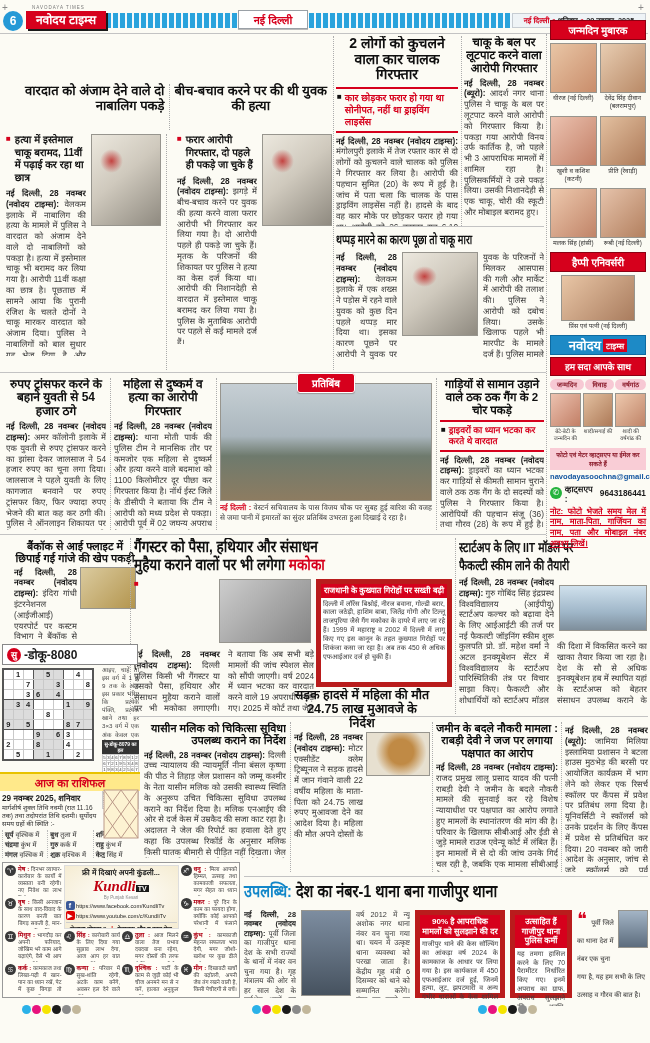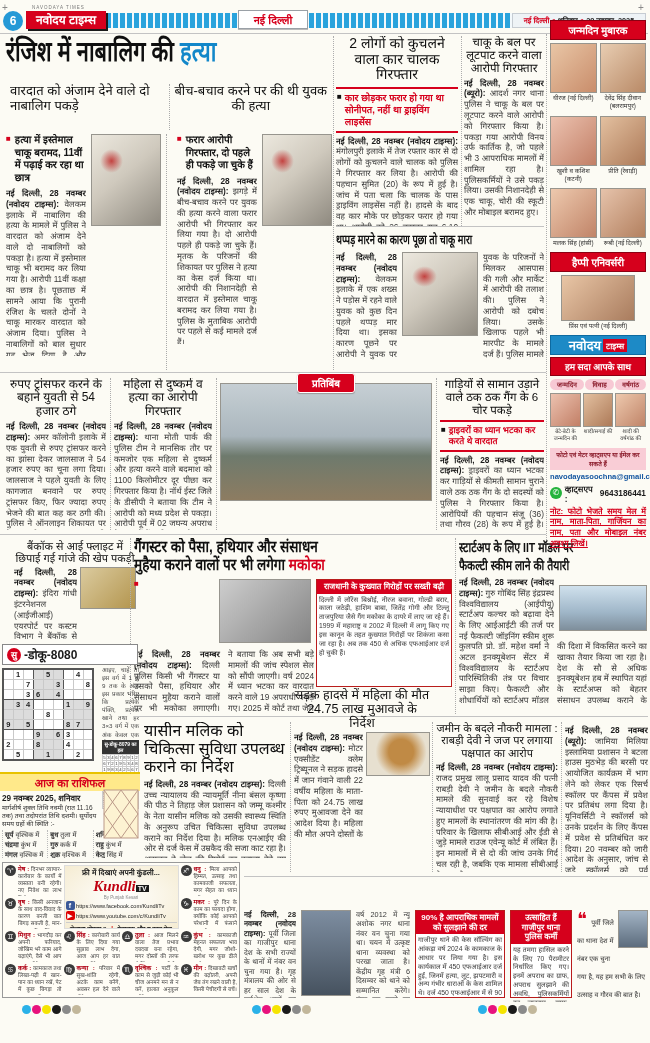--- a/index.html
+++ b/index.html
@@ -1,20 +1,20 @@
 <!DOCTYPE html>
 <html><head>
 <meta charset="utf-8">
 <style>
   *{margin:0;padding:0;box-sizing:border-box}
   html,body{background:#9a9a9a}
   .sheet{position:relative;width:650px;height:1043px;margin:0 auto;background:#fcfbf4;
     font-family:"Liberation Sans","DejaVu Sans",sans-serif;color:#1c1c1c;overflow:hidden}
   .abs{position:absolute}
-  .hl{font-weight:normal;color:#0f0f0f;line-height:1.12}
+  .hl{font-weight:bold;color:#0f0f0f;line-height:1.12}
   .sqz{display:inline-block;white-space:nowrap;transform-origin:0 0}
   .s72{transform:scaleX(.72)}.s78{transform:scaleX(.78)}.s85{transform:scaleX(.85)}
   .bt{font-size:8.3px;line-height:1.3;color:#3a3a3a;text-align:justify;overflow:hidden}
   .dl{font-weight:bold;color:#1c1c1c}
   .red{color:#d6001c}.blue{color:#1287c9}
   .rsq{color:#d6001c;font-size:8px;margin-right:2px}
   .bullet{display:flex;gap:2px;font-weight:bold;font-size:10px;line-height:1.25;color:#141414}
   .rule-h{position:absolute;border-top:1px solid #c3c3c3}
   .rule-v{position:absolute;border-left:1px dotted #adadad}
   .ph{border:1px solid #97958e}
@@ -30,21 +30,21 @@
   .ph-officer{background:linear-gradient(#a3b4c5,#5c6c7d)}
   .side-title{background:#d6001c;color:#fff;font-weight:bold;font-size:10px;text-align:center;
     padding:2px 0;border:1px solid #8c0012}
   .bd-grid{display:grid;grid-template-columns:1fr 1fr;gap:3px;margin-top:3px}
   .bd-ph{height:50px}
   .bd-cap{font-size:6.3px;text-align:center;color:#333;line-height:1.25;padding:1px 0 3px}
   .pill{background:#f7c9d4;color:#8a1a2a;font-weight:bold;font-size:6.6px;padding:1px 7px;border-radius:7px}
   .inset-red{display:flex;gap:3px;font-weight:bold;font-size:9.5px;line-height:1.25;color:#d6001c;
     border-top:2px solid #d6001c;border-bottom:2px solid #d6001c;padding:3px 1px;margin:3px 0}
   .inset-red .sq{color:#111;font-size:8px}
-  .news-redbox{border:1px solid #b91c1c;background:#fff}
+  .news-redbox{border:5px solid #b91c1c;background:#fff}
   .news-redbox .t{background:#d6001c;color:#fff;font-weight:bold;font-size:8px;line-height:1.2;
     text-align:center;padding:2px}
   .news-redbox .b{font-size:6.8px;line-height:1.3;color:#3a3a3a;text-align:justify;padding:2px;overflow:hidden}
   table.sudo{border-collapse:collapse;background:#fff;border:2px solid #555}
   table.sudo td{width:10px;height:10px;border:1px solid #c9c9c9;font-size:7.5px;font-weight:bold;
     text-align:center;color:#222}
   table.sudo td.sh{background:#dcdcdc}
   table.sudo td.vr{border-right:1.6px solid #555}
   table.sudo td.hb{border-bottom:1.6px solid #555}
   table.mini{border-collapse:collapse;background:#fff;border:1px solid #777}
@@ -74,27 +74,22 @@
   <div class="abs" style="left:238px;top:10px;width:70px;height:19px;background:#fff;border:1px solid #9aa0a6;box-shadow:0 1px 0 #bbb;color:#d6001c;font-weight:bold;font-size:11px;text-align:center;line-height:19px">नई दिल्ली</div>
   <div class="abs" style="right:4px;top:13px;width:134px;height:15px;background:#eef3f6;border:1px solid #c6ccd2;font-size:7.3px;font-weight:bold;text-align:center;line-height:13px">
     <span class="red">नई दिल्ली</span>
     <span class="red">●</span>
     <span>शनिवार</span>
     <span class="red">●</span>
     <span>29 नवम्बर, 2025</span>
   </div>
   <div class="rule-h" style="left:0;top:33px;width:648px"></div>
 
-  <div class="abs" style="left:6px;top:36px;width:326px;height:44px">
-    <span class="hl sqz s78" style="font-size:28px;font-weight:900">
-      <span>रंजिश में नाबालिग की </span><span class="blue">हत्या</span>
-    </span>
-  </div>
   <div class="abs" style="left:6px;top:84px;width:326px;height:46px;display:flex">
-    <div class="hl" style="flex:1;font-size:13px;text-align:left;padding:0 4px;border-right:1px dotted #aaa">वारदात को अंजाम देने वाले दो नाबालिग पकड़े</div>
+    <div class="hl" style="flex:1;font-size:13px;text-align:right;padding:0 4px;border-right:1px dotted #aaa">वारदात को अंजाम देने वाले दो नाबालिग पकड़े</div>
     <div class="hl" style="flex:1;font-size:13px;text-align:center;padding:0 4px">बीच-बचाव करने पर की थी युवक की हत्या</div>
   </div>
   <div class="abs" style="left:6px;top:134px;width:326px;height:236px;display:flex;gap:10px">
     <div style="flex:1;border-right:1px dotted #aaa;padding-right:5px;overflow:hidden">
       <div class="ph ph-ill" style="float:right;width:70px;height:92px;margin:0 0 4px 5px"></div>
       <div class="bullet">
           <span class="rsq">■</span>
           <span>हत्या में इस्तेमाल चाकू बरामद, 11वीं में पढ़ाई कर रहा था छात्र</span>
         </div>
       <p class="bt" style="margin-top:4px;height:168px"><span class="dl">नई दिल्ली, 28 नवम्बर (नवोदय टाइम्स):</span> <span>वेलकम इलाके में नाबालिग की हत्या के मामले में पुलिस ने वारदात को अंजाम देने वाले दो नाबालिगों को पकड़ा है। हत्या में इस्तेमाल चाकू भी बरामद कर लिया गया है। आरोपी 11वीं कक्षा का छात्र है। पूछताछ में सामने आया कि पुरानी रंजिश के चलते दोनों ने चाकू मारकर वारदात को अंजाम दिया। पुलिस ने नाबालिगों को बाल सुधार गृह भेज दिया है और मामले की आगे की जांच जारी है।</span></p>
@@ -142,24 +137,25 @@
   </div>
   <div class="rule-v" style="left:110px;top:378px;height:152px"></div>
   <div class="abs" style="left:114px;top:378px;width:98px;height:152px;overflow:hidden">
     <div class="hl" style="font-size:12px;text-align:center">महिला से दुष्कर्म व हत्या का आरोपी गिरफ्तार</div>
     <p class="bt" style="margin-top:3px"><span class="dl">नई दिल्ली, 28 नवम्बर (नवोदय टाइम्स):</span> <span>थाना मोती पार्क की पुलिस टीम ने मानसिक तौर पर कमजोर एक महिला से दुष्कर्म और हत्या करने वाले बदमाश को 1100 किलोमीटर दूर पीछा कर गिरफ्तार किया है। नॉर्थ ईस्ट जिले के डीसीपी ने बताया कि टीम ने आरोपी को मध्य प्रदेश से पकड़ा। आरोपी पूर्व में 02 जघन्य अपराध के मामलों में शामिल रहा है।</span></p>
   </div>
   <div class="rule-v" style="left:216px;top:378px;height:152px"></div>
   <div class="abs" style="left:220px;top:376px;width:212px;height:156px">
     <div class="abs" style="left:50%;top:-3px;transform:translateX(-50%);background:#d6001c;color:#fff;font-weight:bold;font-size:10px;padding:2px 14px;border-radius:3px;border:1px solid #fff;box-shadow:0 1px 1px #999;z-index:2">प्रतिबिंब</div>
     <div class="ph ph-pond" style="width:212px;height:118px;margin-top:7px"></div>
+    <p class="bt" style="font-size:7.4px;margin-top:2px"><span class="red dl">नई दिल्ली :</span> <span>वेस्टर्न सचिवालय के पास विजय चौक पर सुबह हुई बारिश की वजह से जमा पानी में इमारतों का सुंदर प्रतिबिंब उभरता हुआ दिखाई दे रहा है।</span></p>
   </div>
   <div class="rule-v" style="left:436px;top:378px;height:152px"></div>
   <div class="abs" style="left:440px;top:378px;width:104px;height:152px;overflow:hidden">
-    <div class="hl" style="font-size:11.5px;text-align:center">गाड़ियों से सामान उड़ाने वाले ठक ठक गैंग के 6 चोर पकड़े</div>
+    <div class="hl" style="font-size:11.5px;text-align:center">गाड़ियों से सामान उड़ाने वाले ठक ठक गैंग के 2 चोर पकड़े</div>
     <div class="inset-red" style="font-size:8.8px">
         <span class="sq">■</span>
         <span>ड्राइवरों का ध्यान भटका कर करते थे वारदात</span>
       </div>
     <p class="bt"><span class="dl">नई दिल्ली, 28 नवम्बर (नवोदय टाइम्स):</span> <span>ड्राइवरों का ध्यान भटका कर गाड़ियों से कीमती सामान चुराने वाले ठक ठक गैंग के दो सदस्यों को पुलिस ने गिरफ्तार किया है। आरोपियों की पहचान संजू (36) तथा गौरव (28) के रूप में हुई है। इनके पास से लैपटॉप, आधार कार्ड, क्रेडिट-डेबिट कार्ड और मोबाइल बरामद हुए हैं। दोनों पर पहले से 13 मामले दर्ज हैं।</span></p>
   </div>
   <div class="rule-h" style="left:0;top:534px;width:546px"></div>
 
   <div class="abs" style="left:14px;top:540px;width:122px;height:100px;overflow:hidden">
     <div class="hl" style="font-size:11px;text-align:center">बैंकॉक से आई फ्लाइट में छिपाई गई गांजे की खेप पकड़ी</div>
@@ -441,21 +437,21 @@
     <svg class="abs" style="right:1px;top:15px" width="36" height="50" viewBox="0 0 36 50">
       <rect x="1" y="1" width="34" height="48" fill="#fdf3d2" stroke="#b98" stroke-width="1"></rect>
       <line x1="1" y1="1" x2="35" y2="49" stroke="#b98"></line>
         <line x1="35" y1="1" x2="1" y2="49" stroke="#b98"></line>
       <polygon points="18,1 35,25 18,49 1,25" fill="none" stroke="#b98"></polygon>
     </svg>
   </div>
 
   <div class="rule-h" style="left:134px;top:716px;width:514px"></div>
   <div class="abs" style="left:144px;top:722px;width:142px;height:136px;overflow:hidden">
-    <div class="hl" style="font-size:16px;text-align:left">यासीन मलिक को चिकित्सा सुविधा उपलब्ध कराने का निर्देश</div>
+    <div class="hl" style="font-size:11px;text-align:right">यासीन मलिक को चिकित्सा सुविधा उपलब्ध कराने का निर्देश</div>
     <p class="bt" style="margin-top:3px"><span class="dl">नई दिल्ली, 28 नवम्बर (नवोदय टाइम्स):</span> <span>दिल्ली उच्च न्यायालय की न्यायमूर्ति नीना बंसल कृष्णा की पीठ ने तिहाड़ जेल प्रशासन को जम्मू कश्मीर के नेता यासीन मलिक को उसकी स्वास्थ्य स्थिति के अनुरूप उचित चिकित्सा सुविधा उपलब्ध कराने का निर्देश दिया है। मलिक एनआईए की ओर से दर्ज केस में उम्रकैद की सजा काट रहा है। अदालत ने जेल की रिपोर्ट का हवाला देते हुए कहा कि उपलब्ध रिकॉर्ड के अनुसार मलिक किसी घातक बीमारी से पीड़ित नहीं दिखता। जेल में इलाज की पर्याप्त सुविधा नहीं होने पर उसे बाहर के अस्पताल ले जाया जाए, जहां उपचार की पर्याप्त सुविधा हो।</span></p>
   </div>
   <div class="rule-v" style="left:290px;top:722px;height:150px"></div>
 
   <div class="abs" style="left:294px;top:688px;width:136px;height:150px;overflow:hidden">
     <div class="hl" style="font-size:12.5px;text-align:center">सड़क हादसे में महिला की मौत 24.75 लाख मुआवजे के निर्देश</div>
     <div class="ph ph-gavel" style="float:right;width:64px;height:44px;margin:2px 0 2px 3px"></div>
     <p class="bt" style="margin-top:2px"><span class="dl">नई दिल्ली, 28 नवम्बर (नवोदय टाइम्स):</span> <span>मोटर एक्सीडेंट क्लेम ट्रिब्यूनल ने सड़क हादसे में जान गंवाने वाली 22 वर्षीय महिला के माता-पिता को 24.75 लाख रुपए मुआवजा देने का आदेश दिया है। महिला की मौत अपने दोस्तों के साथ दुपहिया पर जाते समय हुई थी। पीठ ने ज्योति सिंह के माता-पिता की याचिका पर बीमा कंपनी और चालक को मुआवजा राशि ब्याज समेत देने का आदेश दिया। 7 दिसम्बर, 2020 को दुर्घटना में नाले में गिरने से महिला की मौत हो गई थी। सड़क हादसे के समय बीमा अवधि वैध पाई गई।</span></p>
   </div>
   <div class="rule-v" style="left:432px;top:722px;height:150px"></div>
@@ -464,20 +460,23 @@
     <div class="hl" style="font-size:11px;text-align:center">जमीन के बदले नौकरी मामला : राबड़ी देवी ने जज पर लगाया पक्षपात का आरोप</div>
     <p class="bt" style="margin-top:3px"><span class="dl">नई दिल्ली, 28 नवम्बर (नवोदय टाइम्स):</span> <span>राजद प्रमुख लालू प्रसाद यादव की पत्नी राबड़ी देवी ने जमीन के बदले नौकरी मामले की सुनवाई कर रहे विशेष न्यायाधीश पर पक्षपात का आरोप लगाते हुए मामलों के स्थानांतरण की मांग की है। परिवार के खिलाफ सीबीआई और ईडी से जुड़े मामले राउज एवेन्यू कोर्ट में लंबित हैं। इन मामलों में से दो की जांच उनके गिर्द चल रही है, जबकि एक मामला सीबीआई के पास है।</span></p>
   </div>
   <div class="rule-v" style="left:561px;top:722px;height:150px"></div>
 
   <div class="abs" style="left:565px;top:722px;width:83px;height:150px;overflow:hidden">
     <p class="bt" style="margin-top:3px"><span class="dl">नई दिल्ली, 28 नवम्बर (ब्यूरो):</span> <span>जामिया मिलिया इस्लामिया प्रशासन ने बटला हाउस मुठभेड़ की बरसी पर आयोजित कार्यक्रम में भाग लेने को लेकर एक रिसर्च स्कॉलर पर कैंपस में प्रवेश पर प्रतिबंध लगा दिया है। यूनिवर्सिटी ने स्कॉलर्स को उनके प्रदर्शन के लिए कैंपस में प्रवेश से प्रतिबंधित कर दिया। 20 नवम्बर को जारी आदेश के अनुसार, जांच से जुड़े स्कॉलर्स को पूर्व अनुमति के बिना कैंपस में प्रवेश निषिद्ध कहा गया है।</span></p>
   </div>
 
   <div class="rule-h" style="left:244px;top:876px;width:404px"></div>
+  <div class="abs" style="left:244px;top:882px;width:404px">
+    <span class="hl sqz s85" style="font-size:17px;font-weight:900"><span class="blue">उपलब्धि:</span><span> देश का नंबर-1 थाना बना गाजीपुर थाना</span></span>
+  </div>
   <div class="abs" style="left:244px;top:910px;width:404px;height:88px;display:flex;gap:5px">
     <p class="bt" style="width:52px;font-size:7.3px"><span class="dl">नई दिल्ली, 28 नवम्बर (नवोदय टाइम्स):</span> <span>पूर्वी जिला का गाजीपुर थाना देश के सभी राज्यों के थानों में नंबर वन चुना गया है। गृह मंत्रालय की ओर से हर साल देश के सर्वश्रेष्ठ थानों का चयन किया जाता है। इससे पहले पूर्वी जिले के दो थाने यह उपलब्धि हासिल कर चुके हैं।</span></p>
     <div class="ph ph-trophy" style="width:50px;height:86px"></div>
     <p class="bt" style="width:54px;font-size:7.3px">वर्ष 2012 में न्यू अशोक नगर थाना नंबर वन चुना गया था। चयन में उत्कृष्ट थाना व्यवस्था को परखा जाता है। केंद्रीय गृह मंत्री 6 दिसम्बर को थाने को सम्मानित करेंगे। नंबर वन बनने पर जिले के पुलिसकर्मियों में खुशी की लहर है।</p>
     <div class="news-redbox" style="width:90px">
       <div class="t">90% है आपराधिक मामलों को सुलझाने की दर</div>
       <div class="b" style="height:64px">गाजीपुर थाने की केस सॉल्विंग का आंकड़ा वर्ष 2024 के कामकाज के आधार पर लिया गया है। इस कार्यकाल में 450 एफआईआर दर्ज हुईं, जिनमें हत्या, लूट, झपटमारी व अन्य गंभीर धाराओं के केस शामिल थे। दर्ज 450 एफआईआर में से 90 प्रतिशत मामले सुलझा लिए गए। वारदात के एक से पंद्रह दिन में पुलिस आरोपियों तक पहुंची।</div>
     </div>
     <div class="news-redbox" style="width:62px">
       <div class="t">उत्साहित हैं गाजीपुर थाना पुलिस कर्मी</div>

